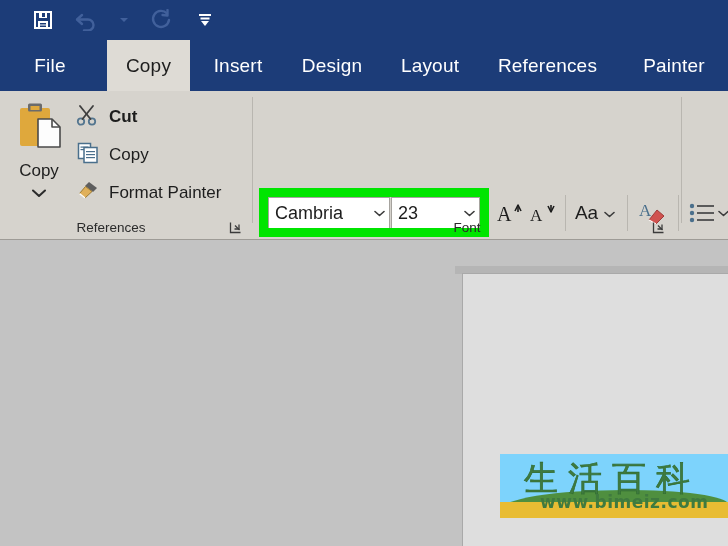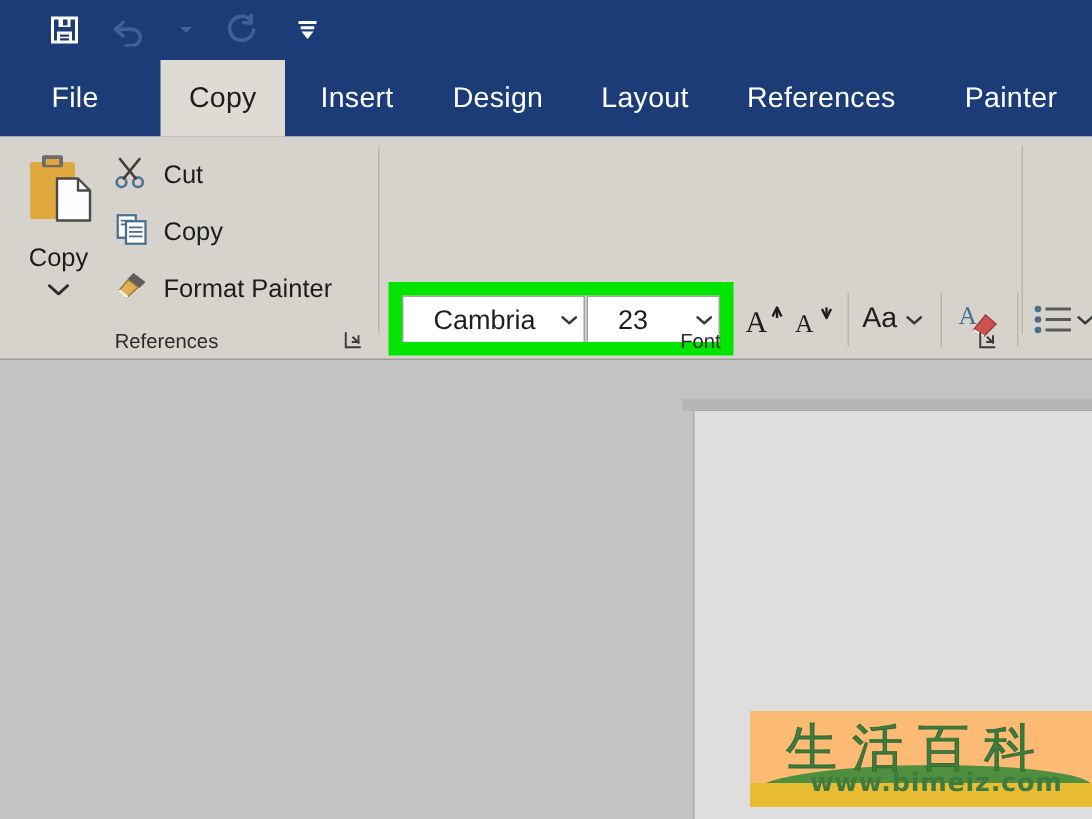--- a/index.html
+++ b/index.html
@@ -134,21 +134,21 @@
     background: #ffffff;
     border: 1px solid #a6a39e;
     box-sizing: border-box;
     display: flex;
     align-items: center;
   }
   .combo .val {
     flex: 1;
     font-size: 18px;
     color: #1d1d1d;
-    padding-left: 20px;
+    padding-left: 6px;
     white-space: nowrap;
     overflow: hidden;
   }
   .combo .caret {
     width: 20px;
     display: flex;
     align-items: center;
     justify-content: center;
   }
 
@@ -195,24 +195,24 @@
   .page-shade {
     position: absolute;
     left: 455px; top: 266px;
     width: 273px; height: 8px;
     background: #b5b5b5;
   }
 
   
   .watermark {
     position: absolute;
-    left: 500px; top: 474px;
+    left: 500px; top: 454px;
     width: 228px; height: 64px;
     overflow: hidden;
-    background: #fdba74;
+    background: #7dd3fc;
   }
   .wm-chars {
     position: absolute;
     left: 24px; top: 2px;
     font-family: "DejaVu Sans", sans-serif;
     font-size: 34px;
     letter-spacing: 10px;
     color: #3f7a3f;
     -webkit-text-stroke: 0.6px #2f6b2f;
     white-space: nowrap;
@@ -311,21 +311,21 @@
       </svg>
     </span>
     <span class="paste-label">Copy</span>
     <span class="paste-caret">
       <svg width="14" height="8" viewBox="0 0 14 8">
           <path d="M1 1.5 L7 7 L13 1.5" fill="none" stroke="#2b2b2b" stroke-width="2" stroke-linecap="round" stroke-linejoin="round"></path>
         </svg>
     </span>
   </div>
 
-  <div class="clip-item" style="top:10px;">
+  <div class="clip-item" style="top:10px;font-weight:bold;">
     <span>
       <svg width="24" height="24" viewBox="0 0 24 24">
         <circle cx="5" cy="18.5" r="3.2" fill="none" stroke="#53758f" stroke-width="1.8"></circle>
         <circle cx="16" cy="18.5" r="3.2" fill="none" stroke="#53758f" stroke-width="1.8"></circle>
         <path d="M6.5 16 L17 3" stroke="#3e3e3e" stroke-width="1.8" stroke-linecap="round"></path>
         <path d="M14.5 16 L4 3" stroke="#3e3e3e" stroke-width="1.8" stroke-linecap="round"></path>
       </svg>
     </span>
     <span class="lbl">Cut</span>
   </div>

